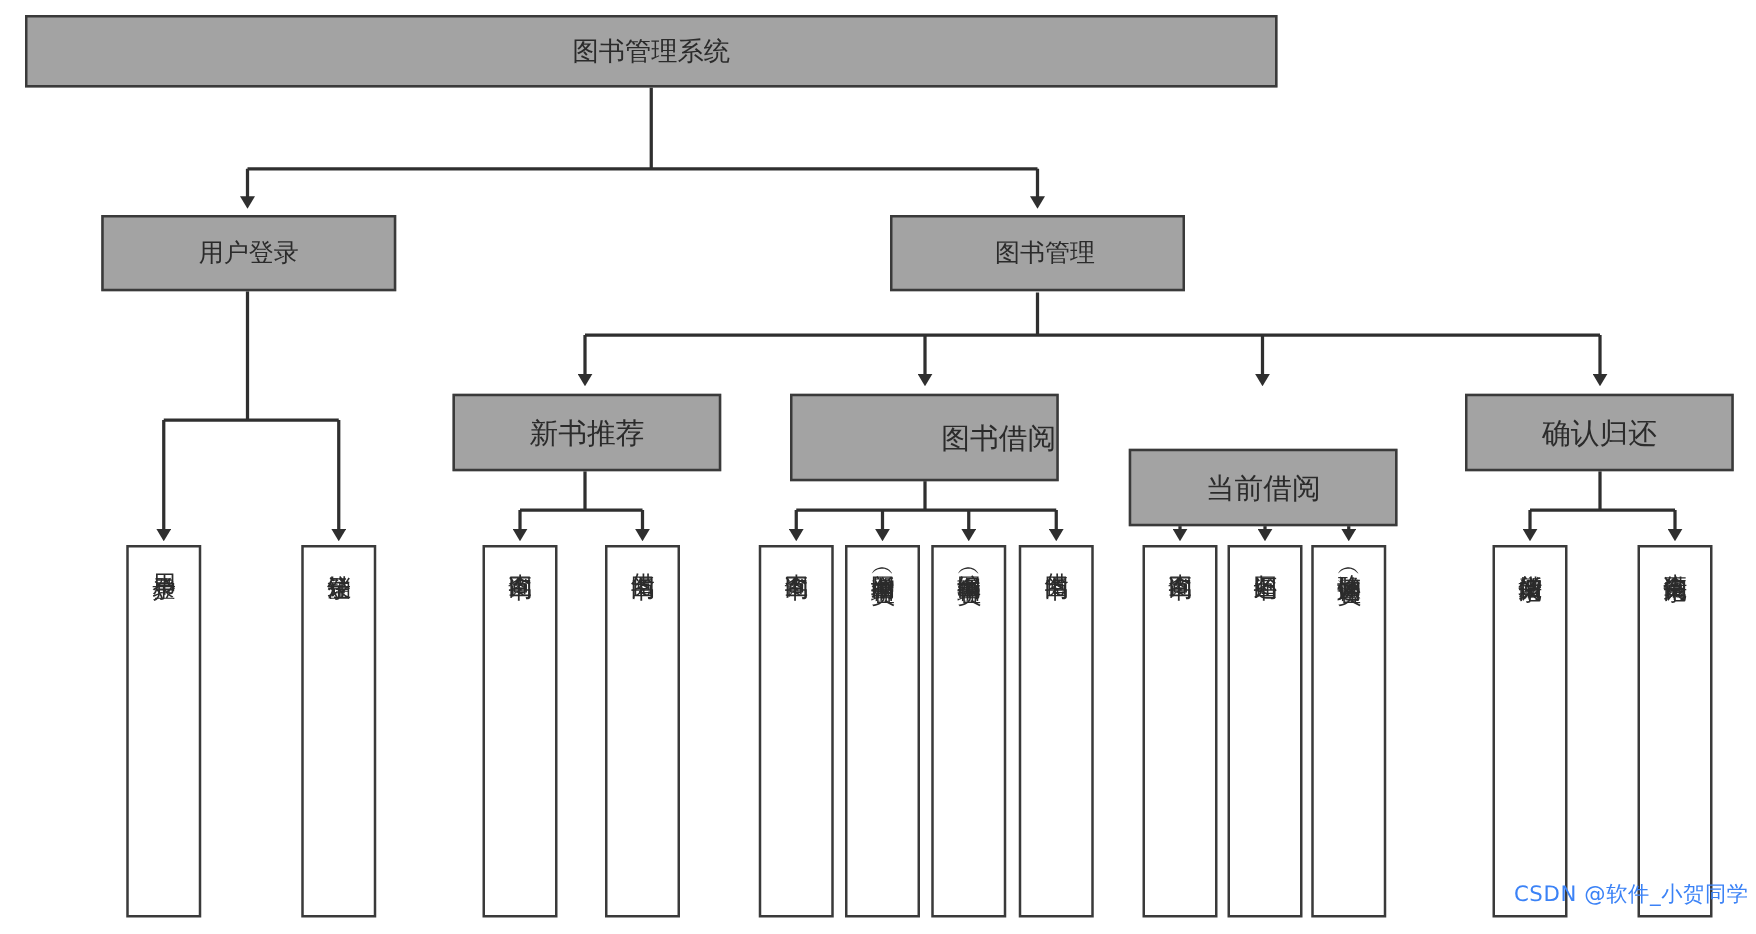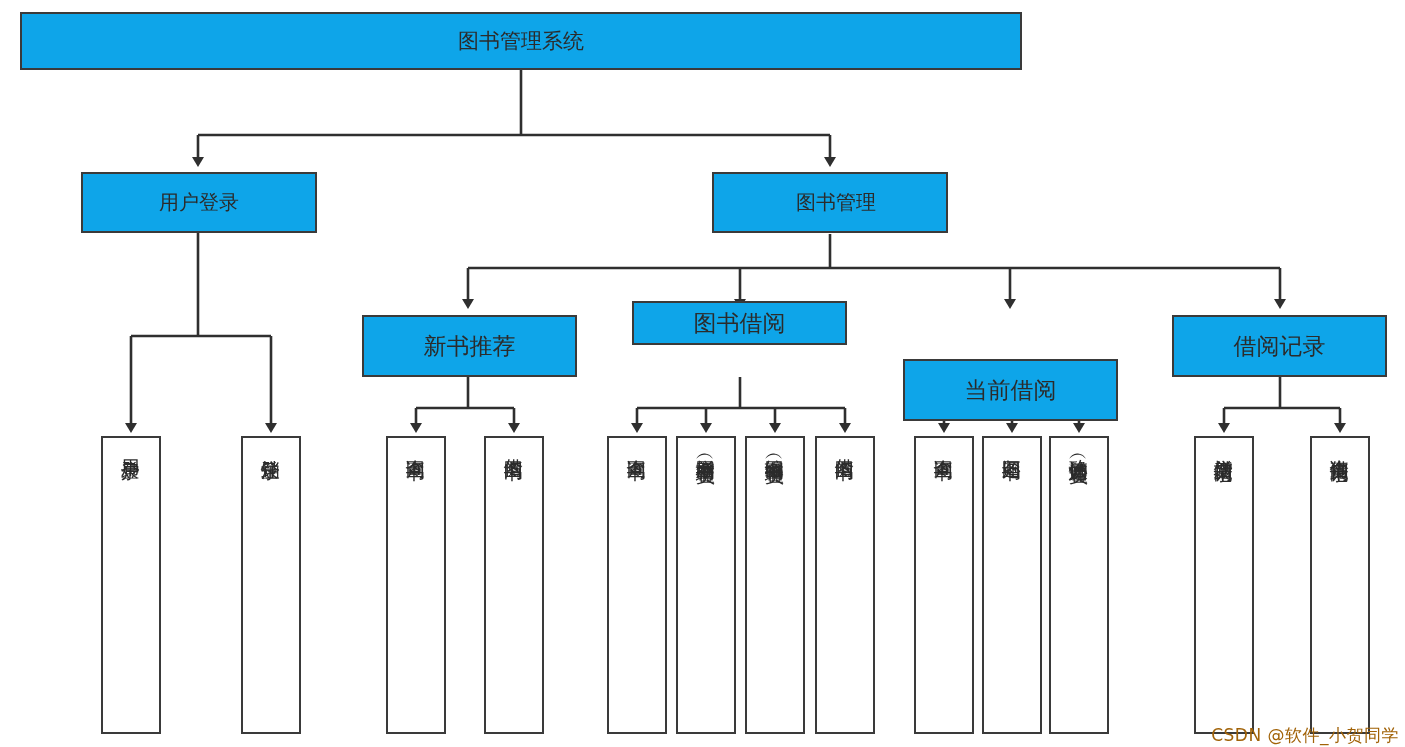--- a/index.html
+++ b/index.html
@@ -8,21 +8,21 @@
     background:#ffffff;
     font-family:"DejaVu Sans","Liberation Sans",sans-serif;
     overflow:hidden;
   }
   #stage{position:relative;width:1405px;height:747px;}
   svg.lines{position:absolute;left:0;top:0;width:1405px;height:747px;}
 
   .node{
     position:absolute;
     box-sizing:border-box;
-    background:#0ea5e9;
+    background:#a3a3a3;
     border:2.5px solid #3a3a3a;
     display:flex;
     align-items:center;
     justify-content:center;
     color:#2b2b2b;
     font-family:Liberation Serif, serif;
   }
   .node.root{font-size:21px;}
   .node.l1{font-size:20px;}
   .node.l2{font-size:23px;}
@@ -45,23 +45,23 @@
     line-height:1.08;
     letter-spacing:1px;
     color:#2b2b2b;
     white-space:pre;
   }
   .leaf.tall .vtext{font-size:19px;}
 
   .watermark{
     position:absolute;
     right:6px;
-    bottom:0;
+    bottom:20px;
     font-size:17px;
-    color:#a16207;
+    color:#3b82f6;
     letter-spacing:.5px;
     white-space:nowrap;
     pointer-events:none;
   }
 </style>
 </head>
 <body>
 
 <div id="stage">
 
@@ -125,28 +125,28 @@
   <div class="node l1" style="left:81px;top:172px;width:236px;height:61px;">
     <span>用户登录</span>
   </div>
   <div class="node l1" style="left:712px;top:172px;width:236px;height:61px;padding-left:12px;">
     <span>图书管理</span>
   </div>
 
   <div class="node l2" style="left:362px;top:315px;width:215px;height:62px;">
     <span>新书推荐</span>
   </div>
-  <div class="node l2" style="left:632px;top:301px;width:215px;height:44px;">
+  <div class="node l2" style="left:632px;top:315px;width:215px;height:70px;justify-content:flex-end;">
     <span>图书借阅</span>
   </div>
   <div class="node l2" style="left:903px;top:315px;width:215px;height:62px;margin-top:44px;">
     <span>当前借阅</span>
   </div>
   <div class="node l2" style="left:1172px;top:315px;width:215px;height:62px;">
-    <span>借阅记录</span>
+    <span>确认归还</span>
   </div>
 
   <div class="leaf" style="left:101px;top:436px;width:60px;height:298px;">
     <span class="vtext">用户登录</span>
   </div>
   <div class="leaf" style="left:241px;top:436px;width:60px;height:298px;">
     <span class="vtext">注销登录</span>
   </div>
 
   <div class="leaf" style="left:386px;top:436px;width:60px;height:298px;">

